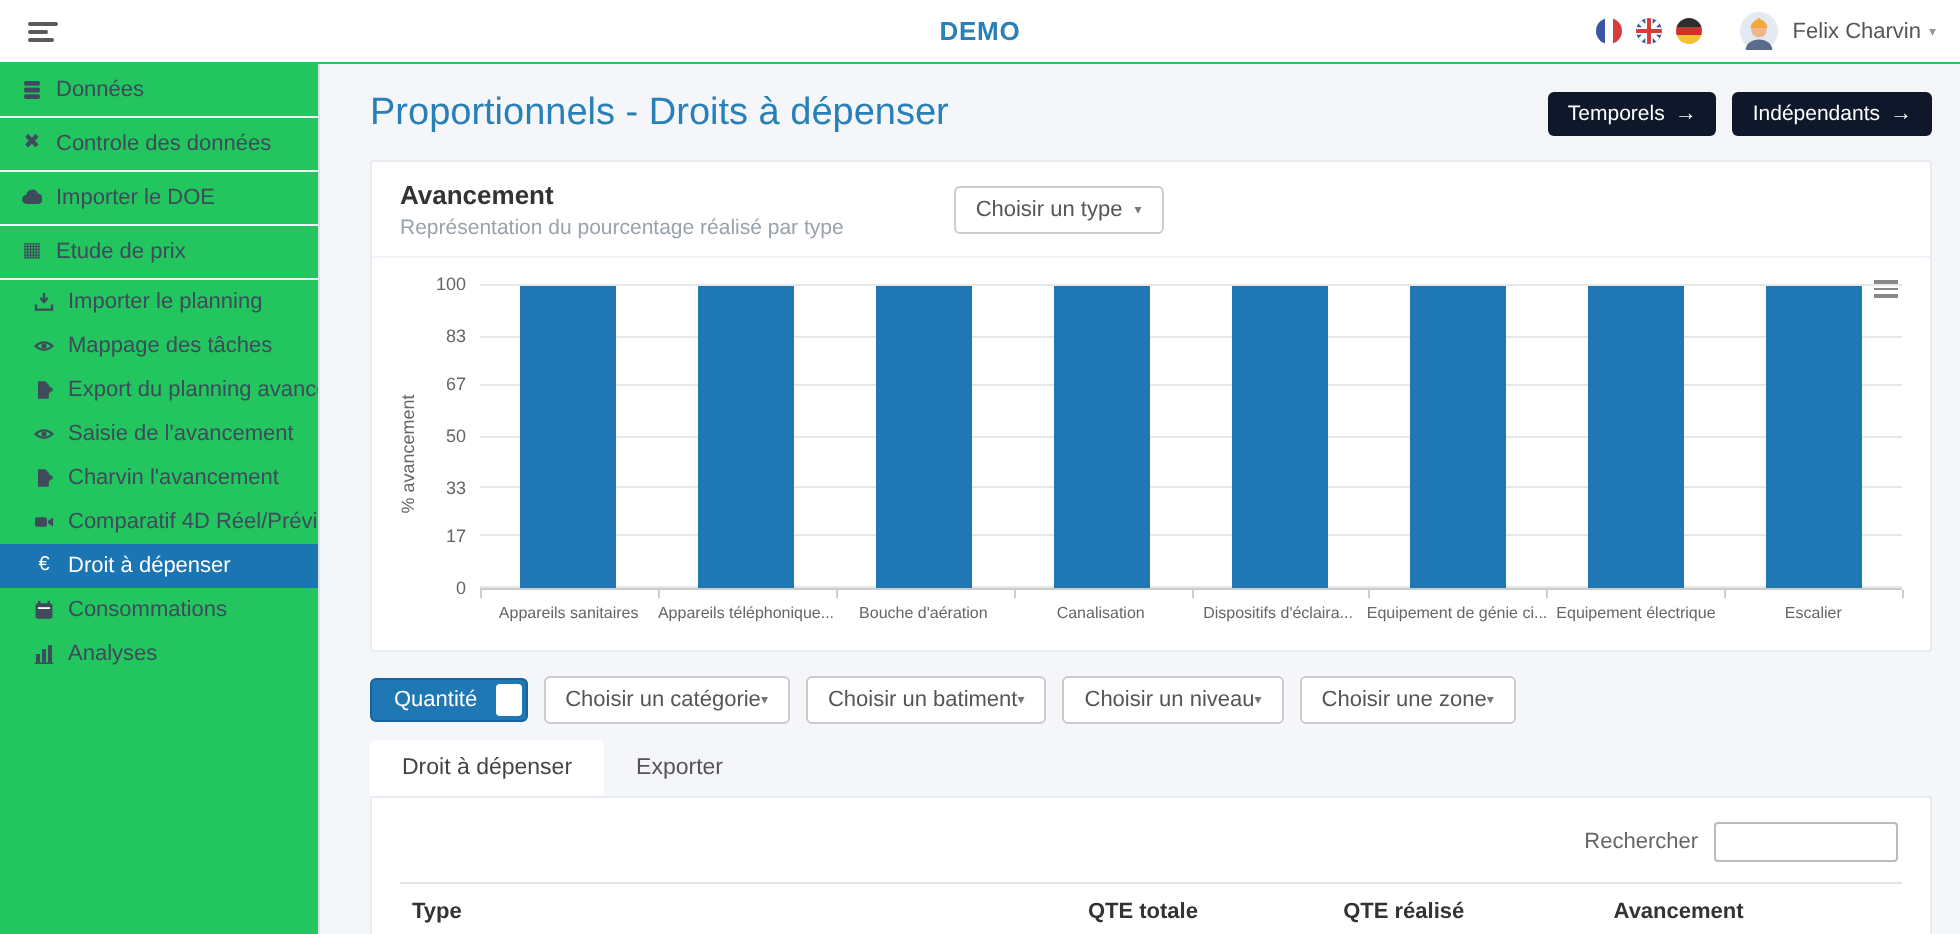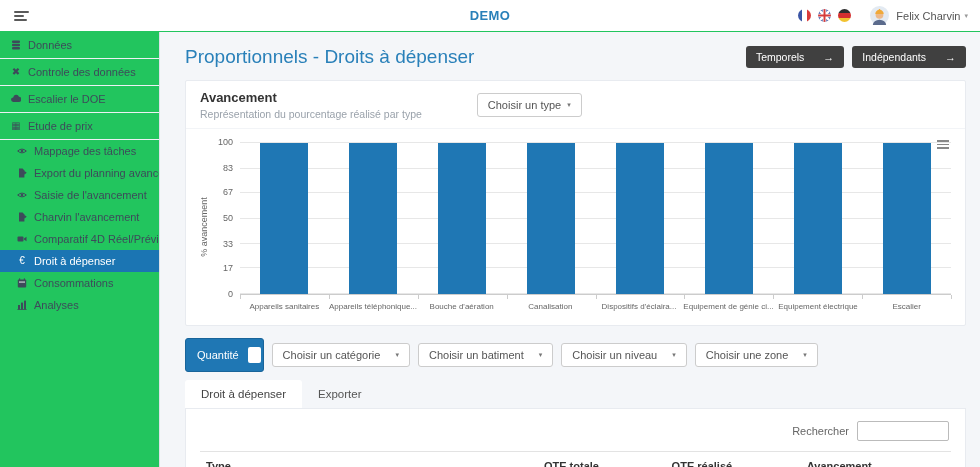--- a/index.html
+++ b/index.html
@@ -33,22 +33,22 @@
   .side-item .icn { width:12px; flex:0 0 12px; display:inline-flex; justify-content:center; align-items:center;
                     font-size:10px; line-height:1; }
   .side-item .icn svg { width:10px; height:10px; display:block; }
   .side-item.sub { padding:5px 10px 5px 16px; border-bottom:none; }
   .side-item.active { background:#1b75b3; color:#fff; border-color:#1b75b3; }
 
   .main { flex:1; padding:10px 14px 0 25px; overflow:hidden; }
   .title-row { display:flex; margin:4px 0 12px; }
   .page-title { color:#2980b9; font-size:19px; font-weight:400; }
   .nav-buttons { margin-left:auto; display:flex; gap:8px; }
-  .btn-primary { background:#404040; color:#fff; border:none; border-radius:3px; font-size:10.5px;
-                 padding:4px 10px; display:flex; align-items:center; gap:19px; cursor:pointer;
+  .btn-primary { background:#0f172a; color:#fff; border:none; border-radius:3px; font-size:10.5px;
+                 padding:4px 10px; display:flex; align-items:center; gap:5px; cursor:pointer;
                  font-family:inherit; }
   .btn-primary .arr { font-size:11px; line-height:1; }
 
   
   .chart-card { background:#fff; border:1px solid #e8ebf0; border-radius:2px; }
   .chart-head { display:flex; align-items:center; padding:9px 14px 8px; border-bottom:1px solid #f2f4f7; }
   .chart-title { font-size:13px; color:#333; font-weight:600; }
   .chart-sub { font-size:10.5px; color:#9aa2ab; margin-top:3px; }
   .type-btn { margin-left:55px; background:#fff; border:1px solid #ccc; border-radius:3px; color:#555;
               font-size:11px; padding:5px 10px; display:flex; align-items:center; gap:6px; cursor:pointer;
@@ -70,25 +70,25 @@
   .slot { flex:1; display:flex; align-items:flex-end; justify-content:center; }
   .bar { width:54%; background:#1f77b4; }
   .xticks { position:relative; height:4px; }
   .xticks i { position:absolute; width:1px; height:4px; background:#ccc; }
   .xlabels { display:flex; margin-top:3px; }
   .xlabels span { flex:1; text-align:center; font-size:8px; color:#666; white-space:nowrap; }
 
   
   .filters { display:flex; align-items:center; gap:8px; margin:12px 0 8px; }
   .toggle { display:flex; align-items:center; background:#1f77b4; border:1px solid #18649a;
-            border-radius:3px; height:34px; padding:2px; cursor:pointer; }
+            border-radius:3px; height:22px; padding:2px; cursor:pointer; }
   .toggle-label { color:#fff; font-size:11px; padding:0 9px; }
   .toggle-knob { width:13px; height:16px; background:#fff; border-radius:2px; }
   .dd-btn { background:#fff; border:1px solid #ccc; border-radius:3px; color:#555; font-size:11px;
-            padding:5px 10px; display:flex; align-items:center; gap:15px; cursor:pointer; font-family:inherit; }
+            padding:5px 10px; display:flex; align-items:center; gap:0; cursor:pointer; font-family:inherit; }
 
   
   .tabs { display:flex; margin-top:6px; }
   .tab { font-size:11.5px; color:#555; padding:8px 16px; cursor:pointer; border-radius:3px 3px 0 0; }
   .tab.active { background:#fff; color:#444; }
   .table-card { background:#fff; border:1px solid #e8ebf0; border-bottom:none; padding:8px 14px 0; }
   .search-row { display:flex; justify-content:flex-end; align-items:center; gap:8px; margin:4px 2px 10px; }
   .search-label { font-size:11px; color:#666; }
   .search-input { width:92px; height:20px; border:1px solid #bbb; border-radius:2px; font-size:11px; padding:0 4px; }
   table { width:100%; border-collapse:collapse; font-size:11px; }
@@ -158,25 +158,35 @@
         <div class="side-item">
           <span class="icn">✖</span>
           <span>Controle des données</span>
         </div>
         <div class="side-item">
           <span class="icn">
             <svg viewBox="0 0 10 10" fill="currentColor">
               <path d="M2.5 8a2.3 2.3 0 0 1-.3-4.6a3 3 0 0 1 5.8-.6a2.1 2.1 0 0 1-.4 5.2z"></path>
             </svg>
           </span>
-          <span>Escalier le DOE</span>
+          <span>Importer le DOE</span>
         </div>
         <div class="side-item">
           <span class="icn">▦</span>
           <span>Etude de prix</span>
+        </div>
+        <div class="side-item sub">
+          <span class="icn">
+            <svg viewBox="0 0 10 10" fill="none" stroke="currentColor" stroke-width="1.2">
+              <path d="M5 0.5v4"></path>
+              <path d="M3.1 2.9L5 5l1.9-2.1"></path>
+              <path d="M1 6.2v2.6h8V6.2"></path>
+            </svg>
+          </span>
+          <span>Importer le planning</span>
         </div>
         <div class="side-item sub">
           <span class="icn">
             <svg viewBox="0 0 10 10" fill="none" stroke="currentColor">
               <path d="M0.7 5Q5 1.2 9.3 5Q5 8.8 0.7 5z" stroke-width="1"></path>
               <circle cx="5" cy="5" r="1.3" fill="currentColor" stroke="none"></circle>
             </svg>
           </span>
           <span>Mappage des tâches</span>
         </div>

